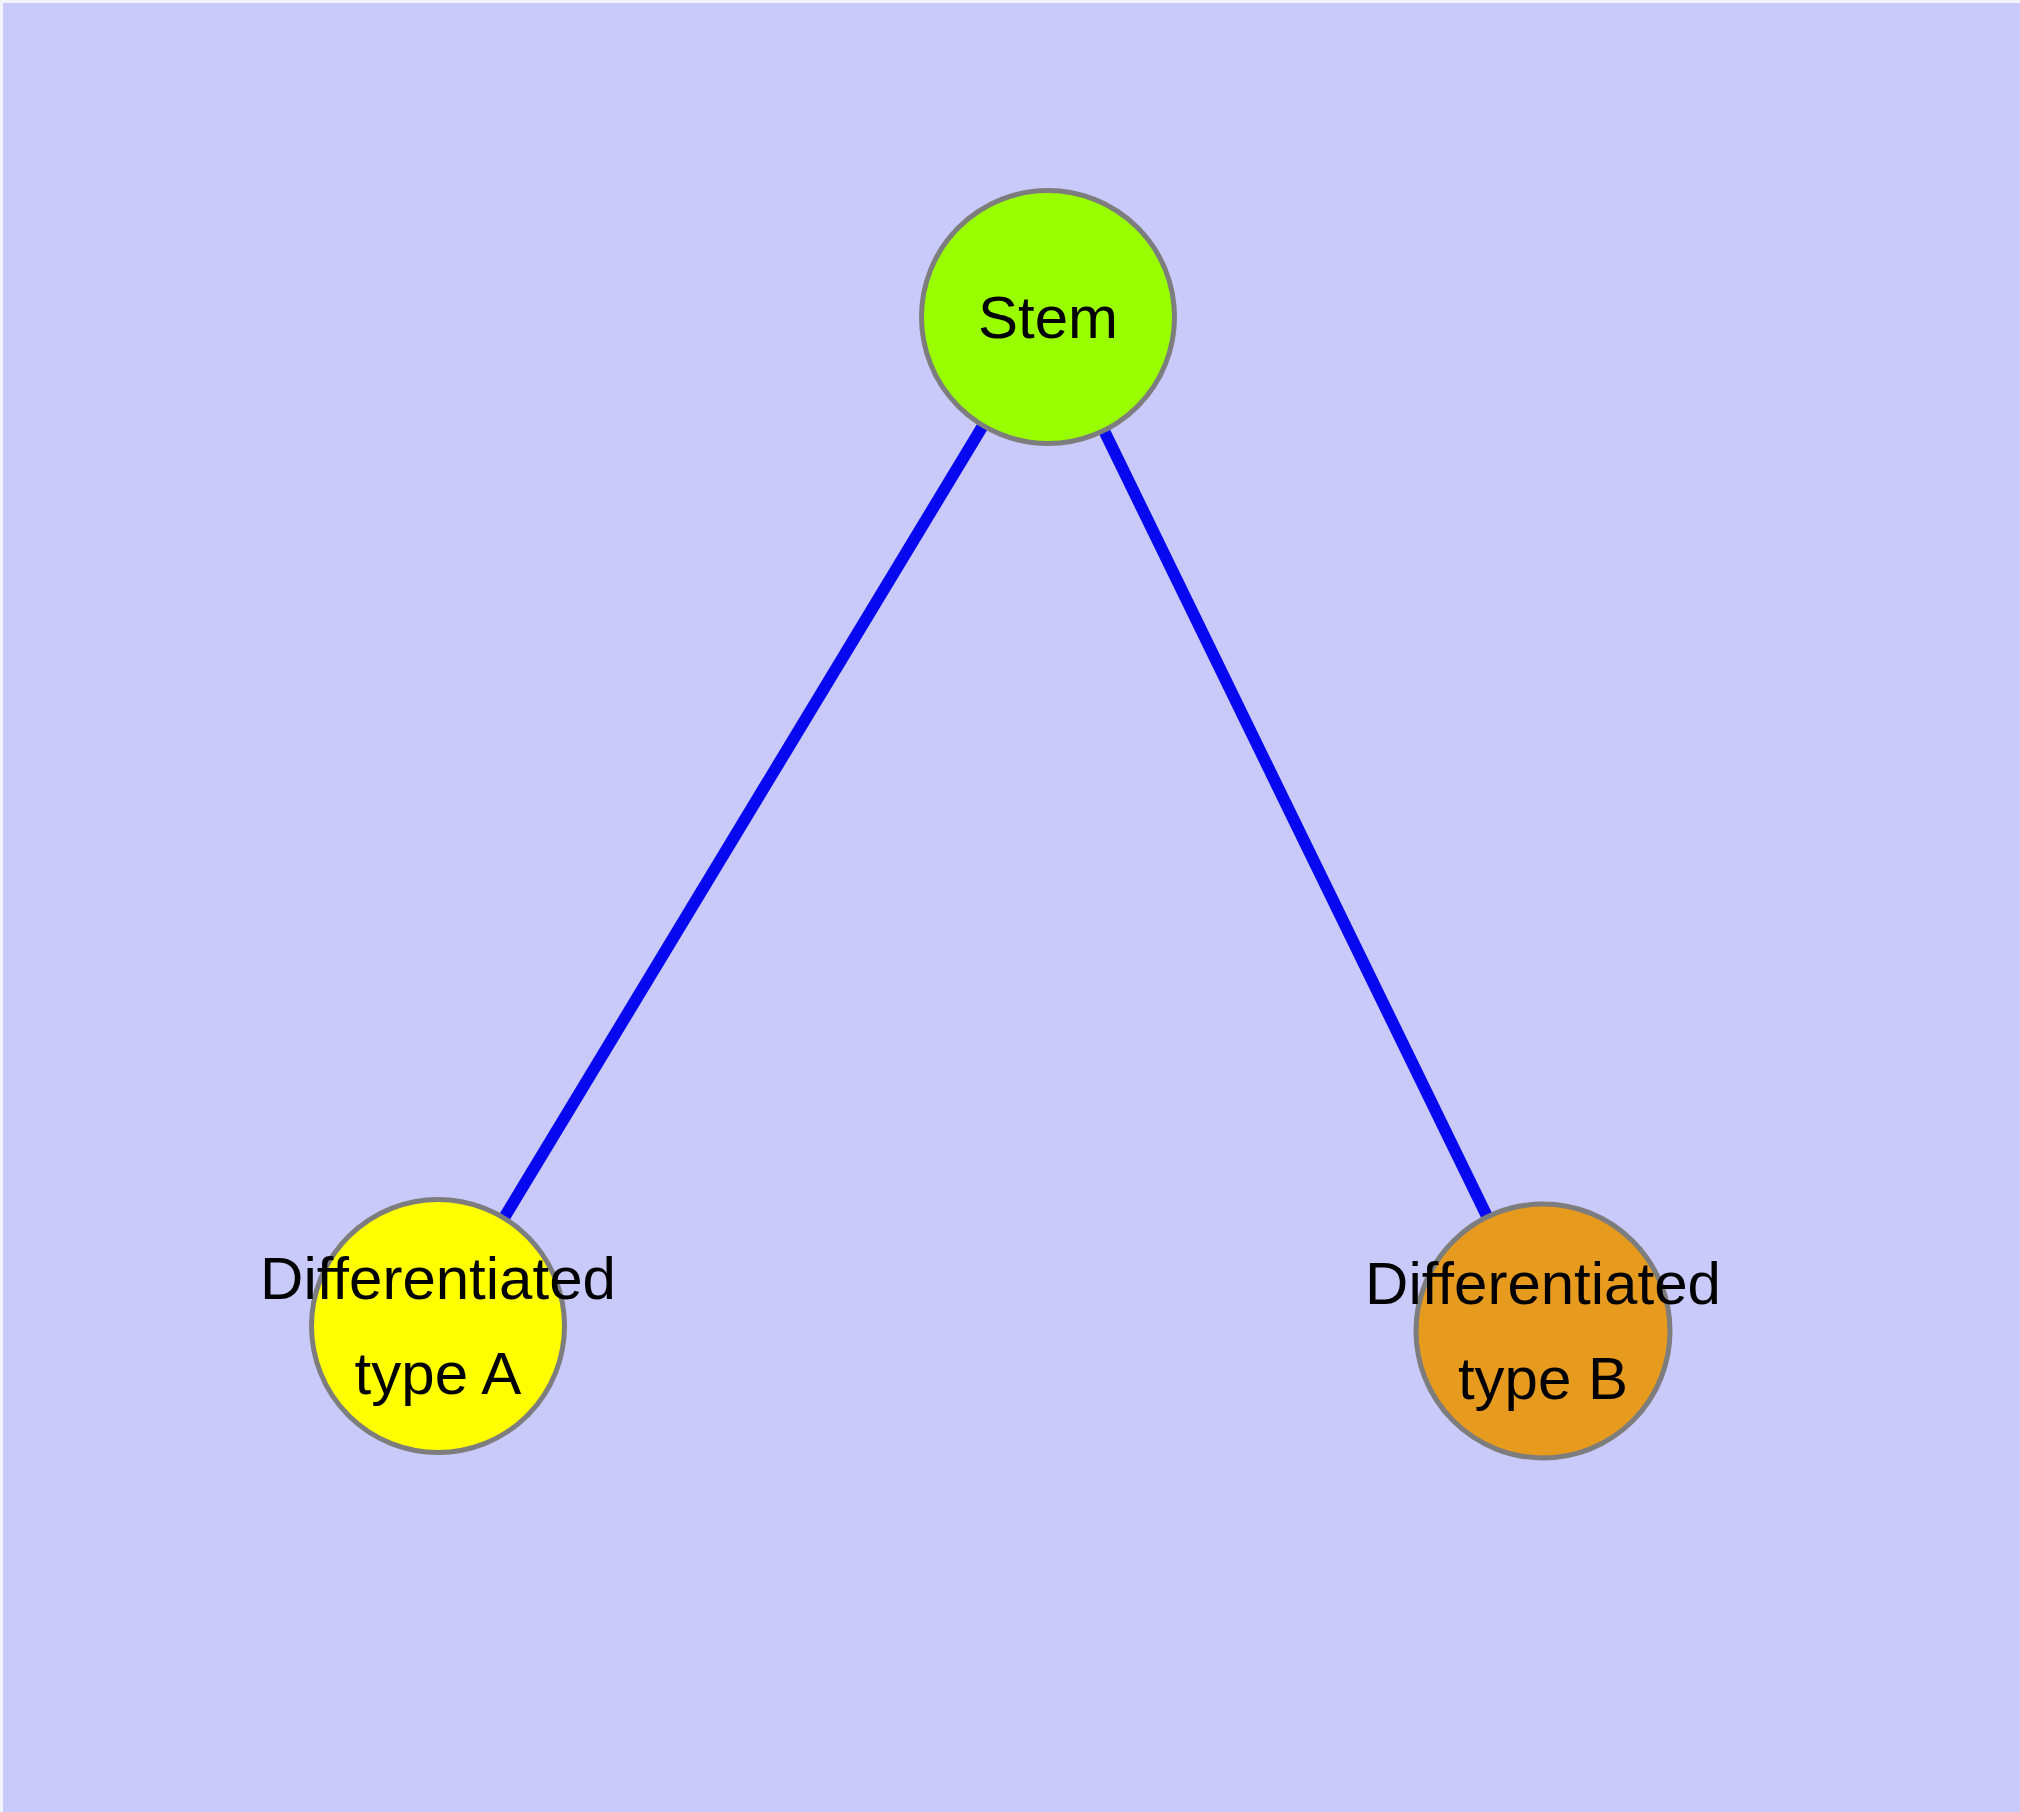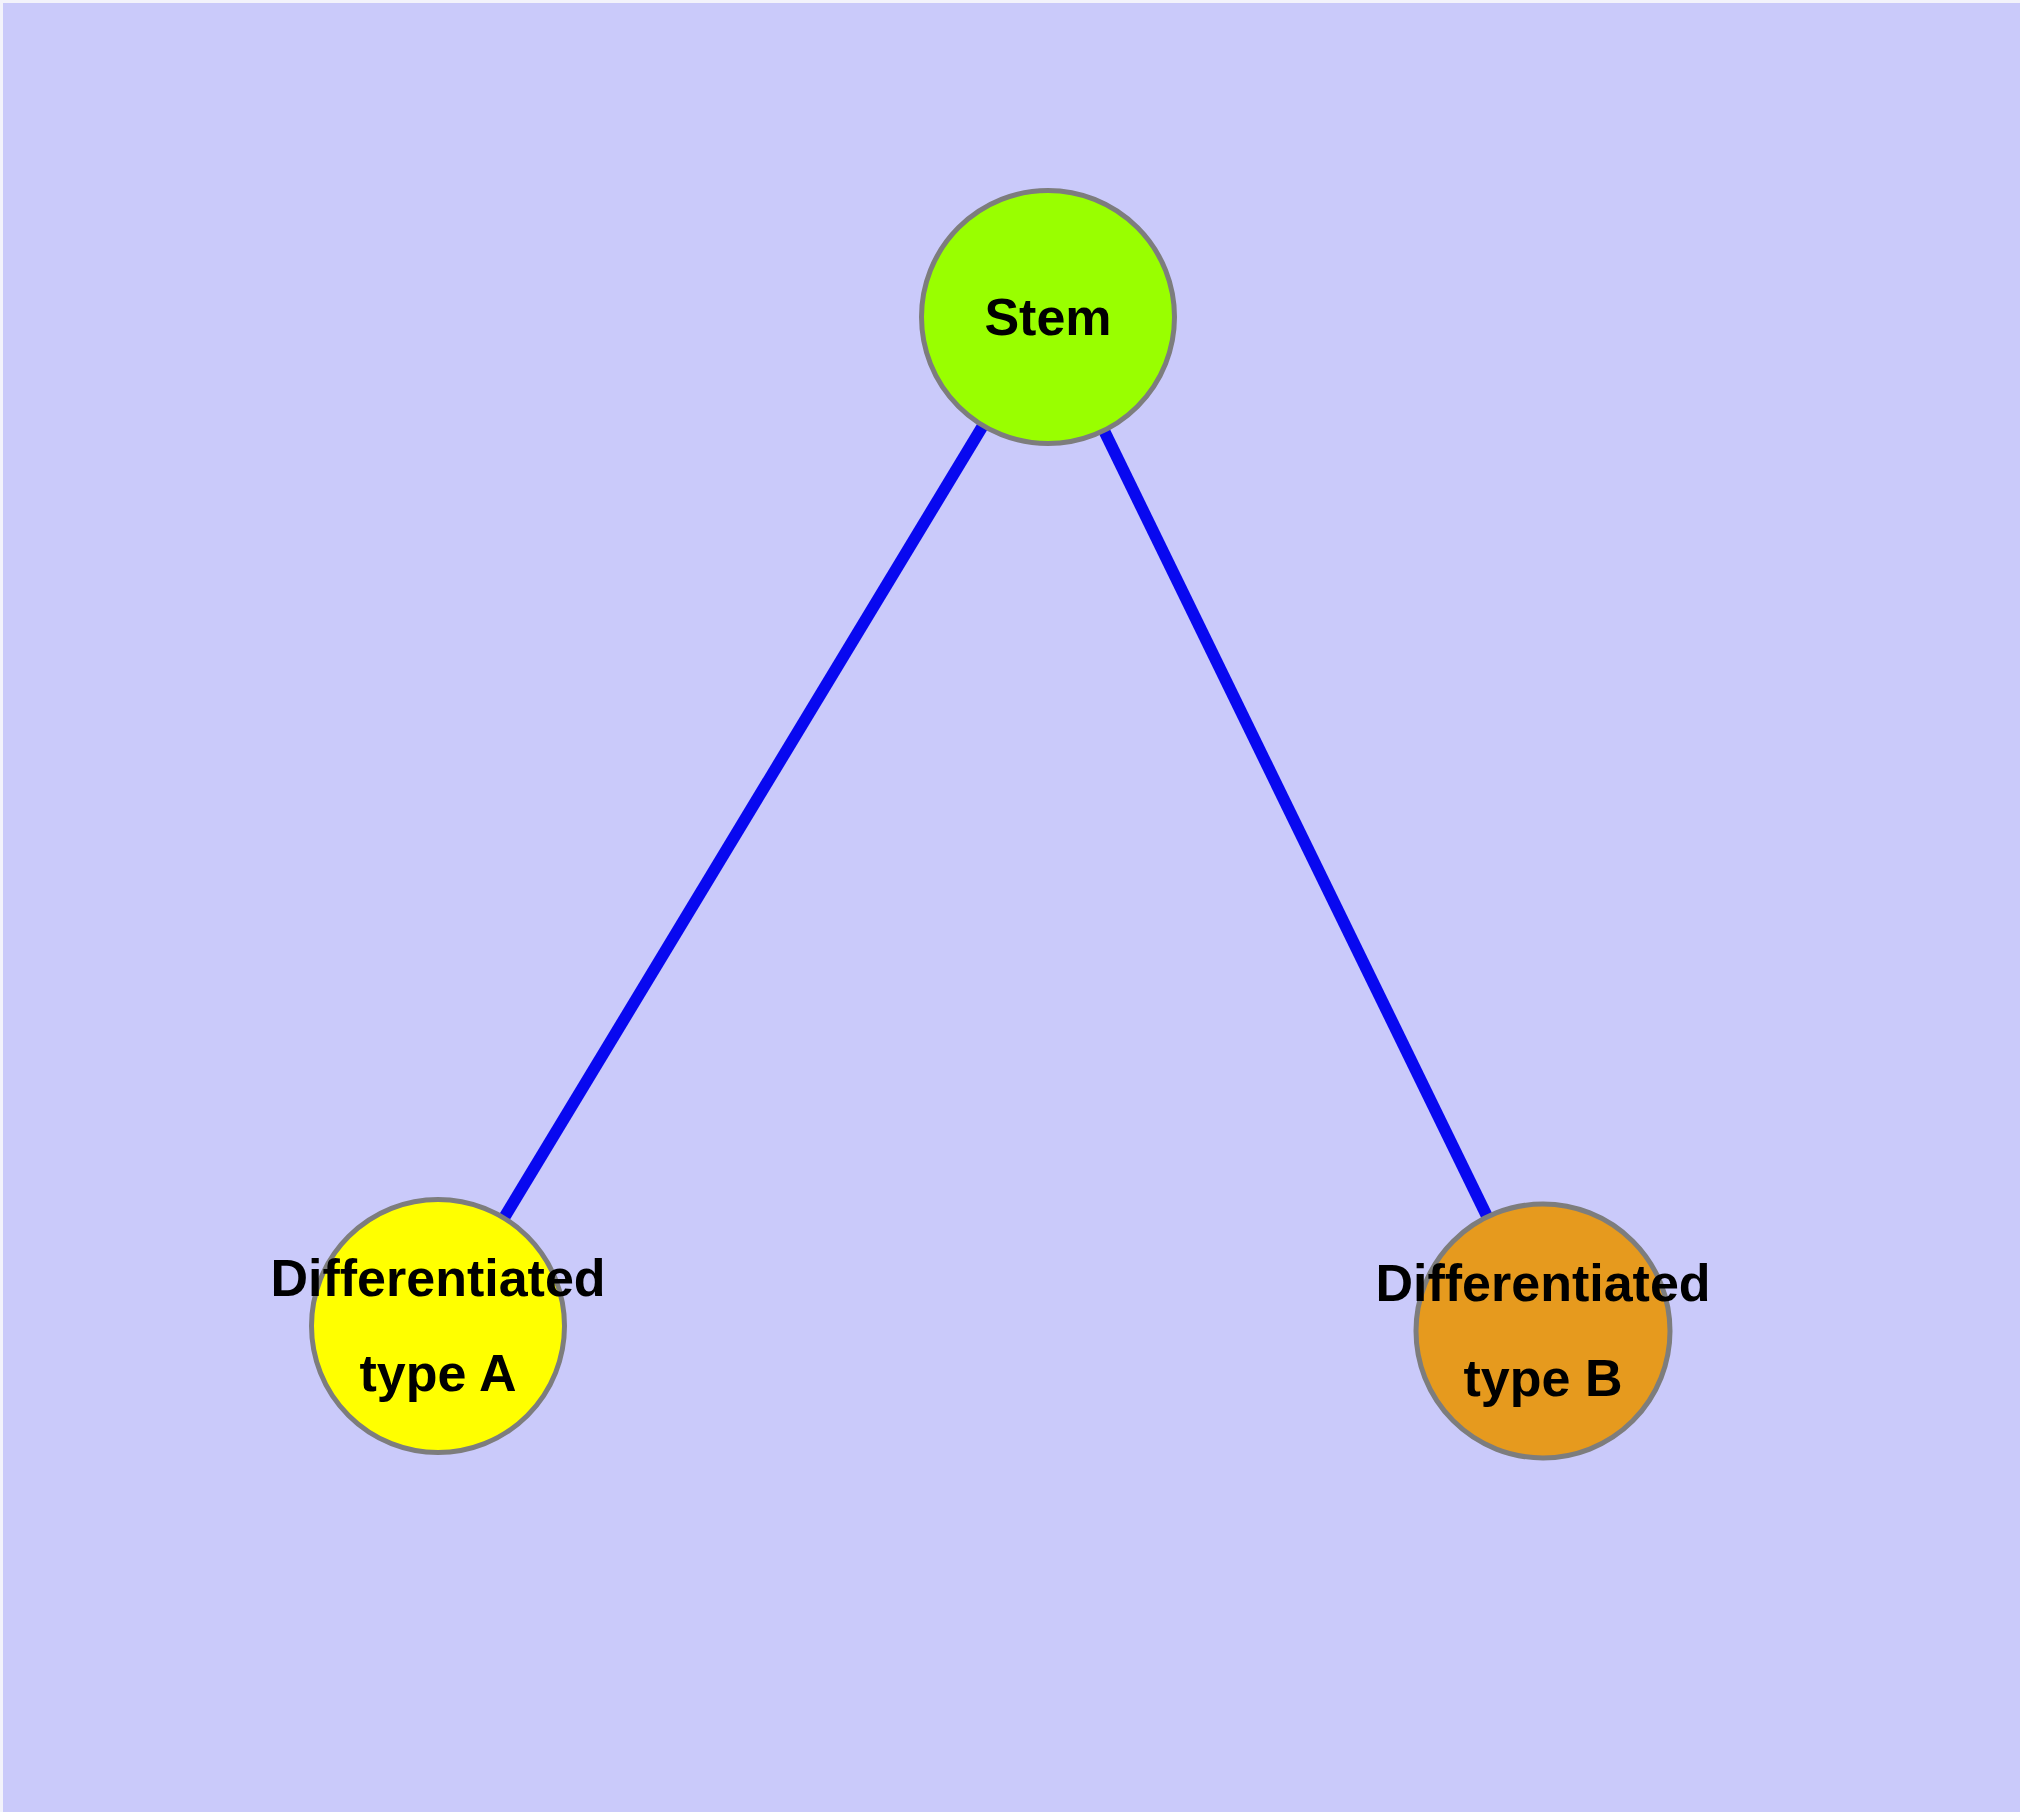--- a/index.html
+++ b/index.html
@@ -45,23 +45,23 @@
     border: 5.1px solid #7d7d7d;
     box-sizing: border-box;
   }
   .node .label {
     position: absolute;
     left: 0; top: 0;
     transform: translate(-50%, -50%);
     width: max-content;
     text-align: center;
     white-space: pre-line;
-    font-size: 52px;
+    font-size: 60px;
     line-height: 95px;
-    font-weight: bold;
+    font-weight: normal;
     color: #000000;
   }
 </style>
 </head>
 <body style="background: rgb(202, 202, 250);">
 
 <div class="edge-strip-top"></div>
 <div class="edge-strip-left"></div>
 
 <svg id="edges" xmlns="http://www.w3.org/2000/svg" viewBox="0 0 2384 2138" width="2021" height="1812">

